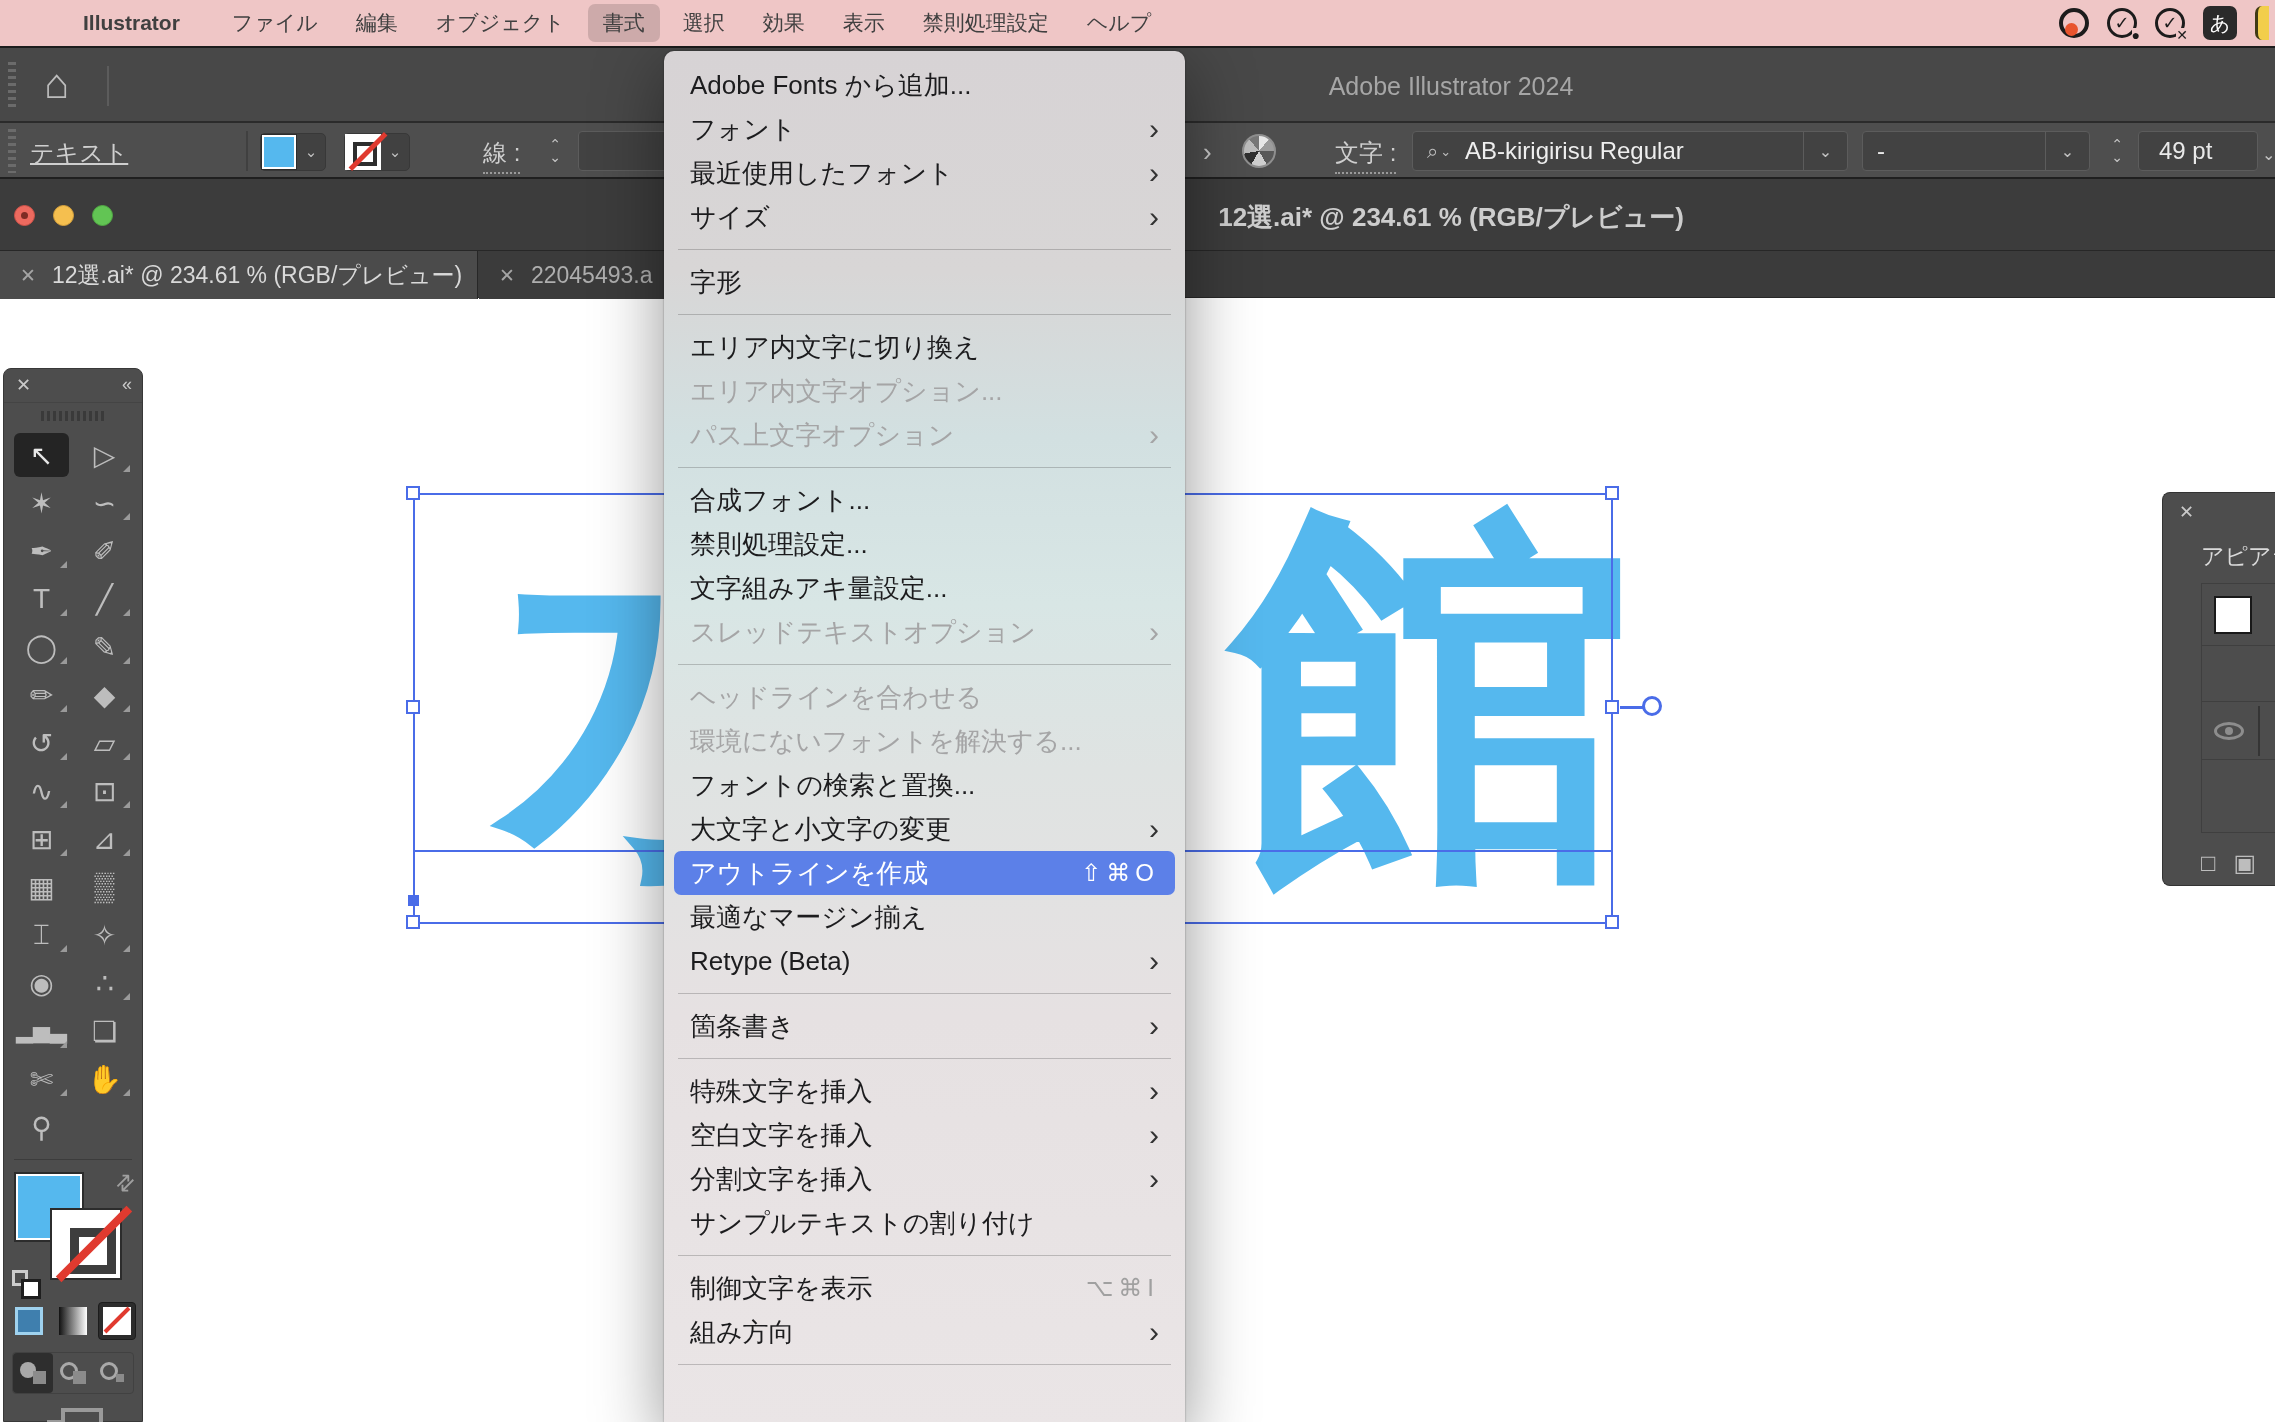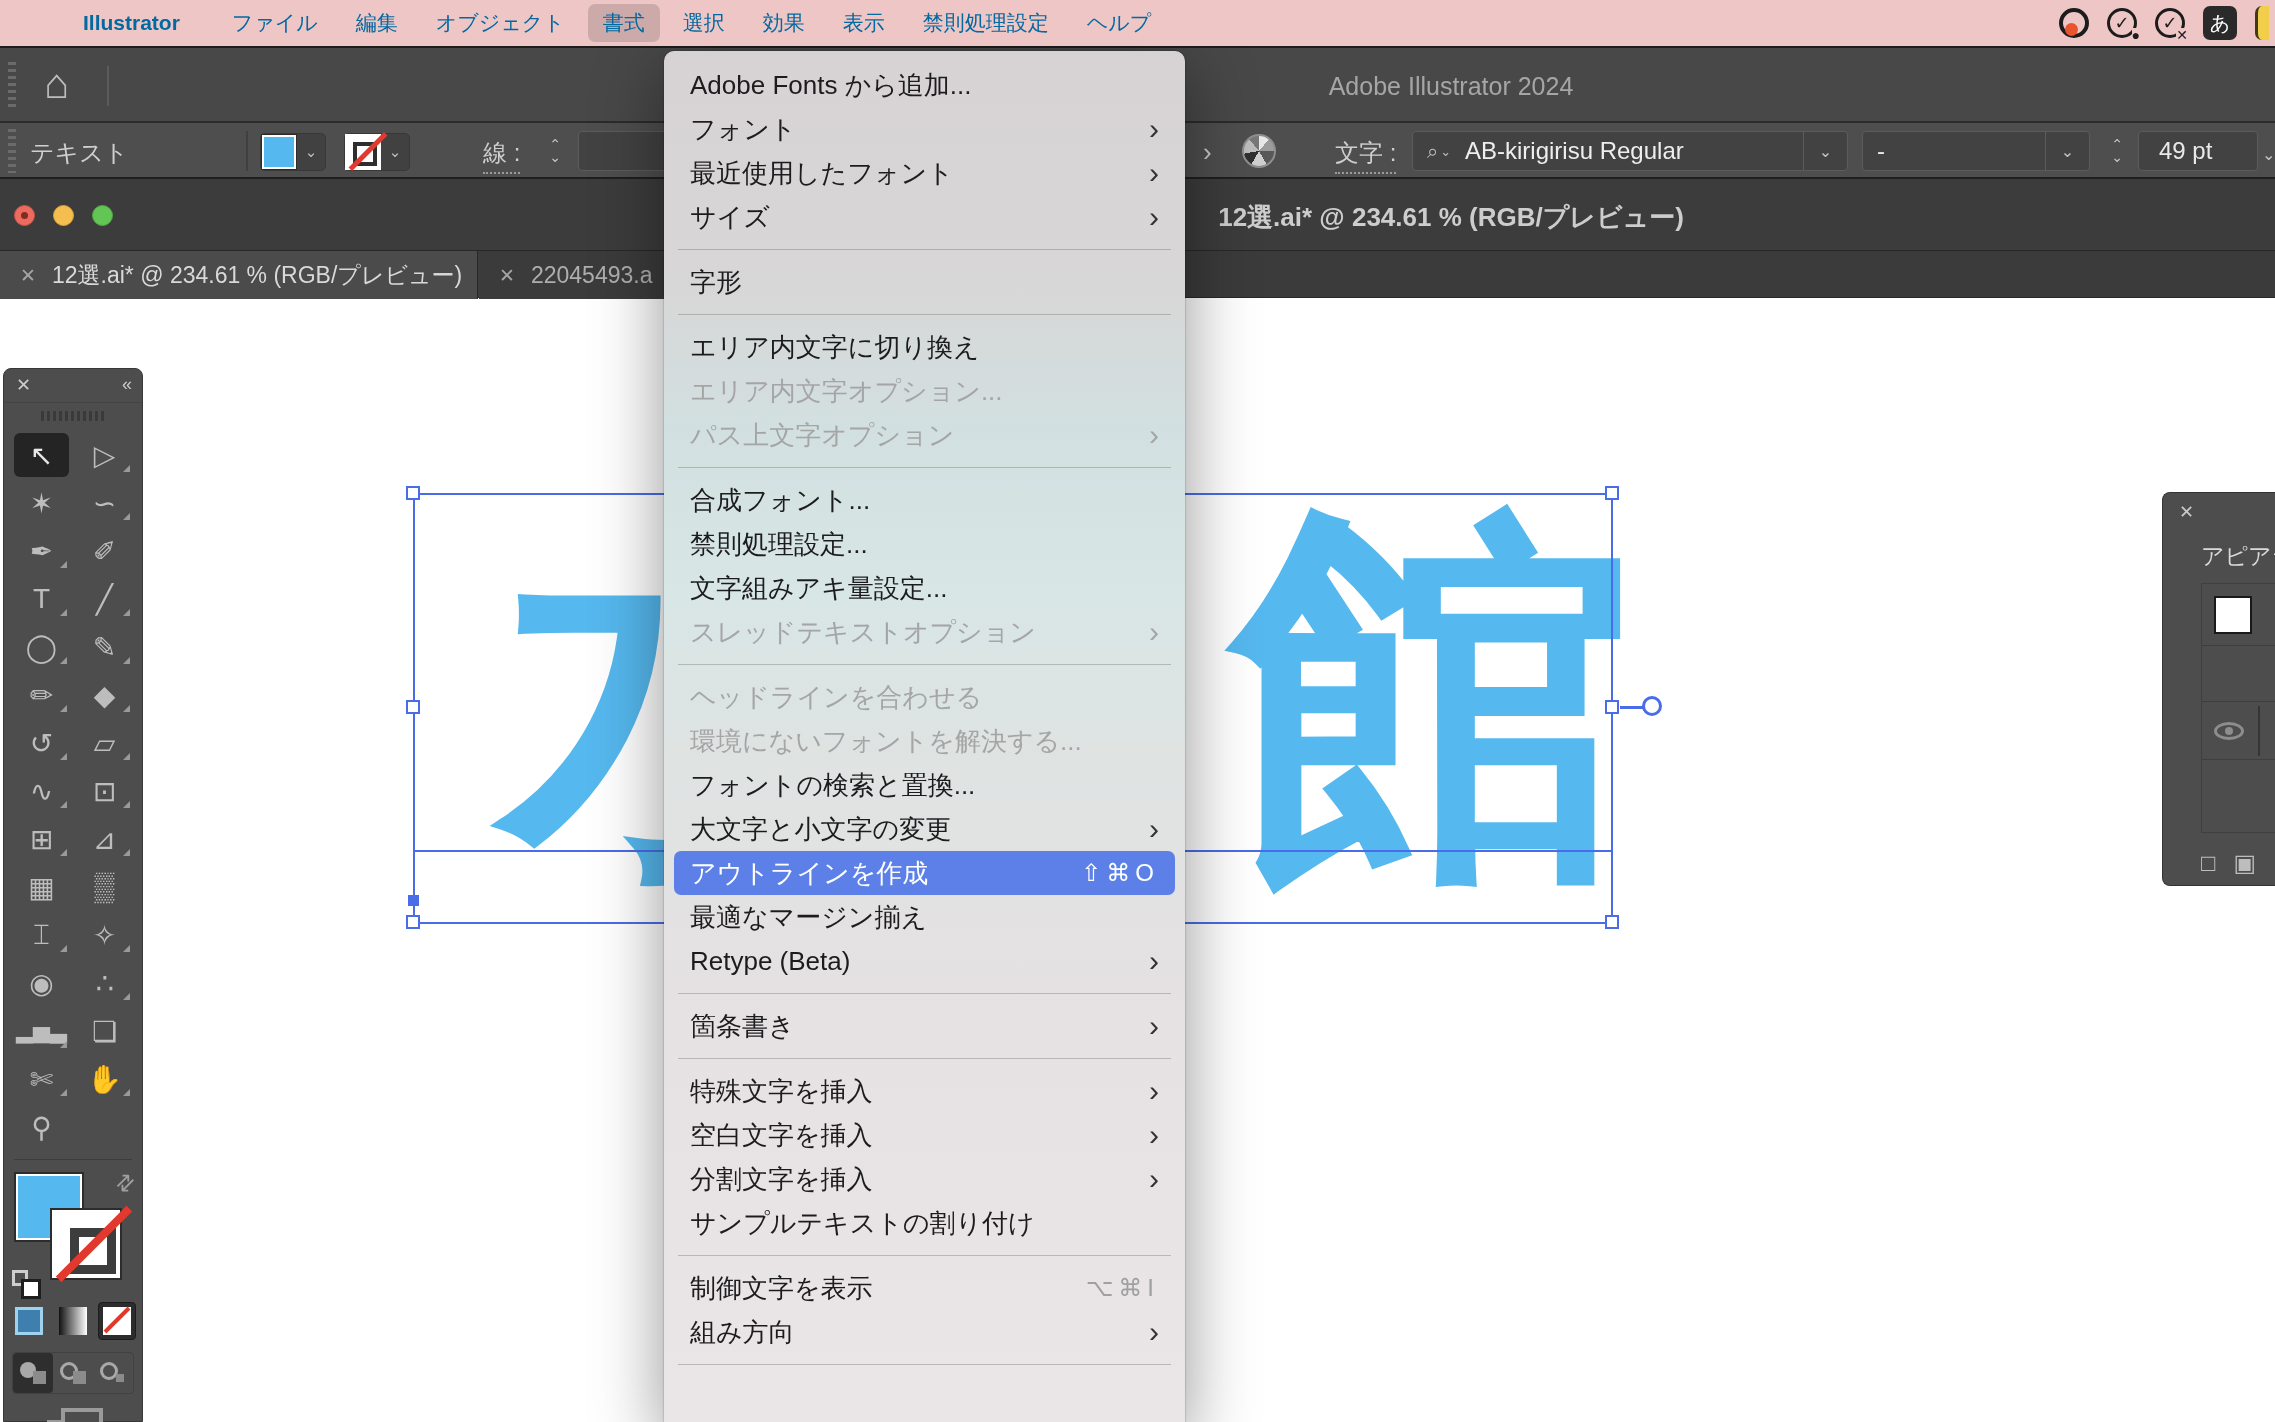--- a/index.html
+++ b/index.html
@@ -3,41 +3,41 @@
 <meta charset="utf-8">
 <style>
   html,body{margin:0;padding:0;background:#222;}
   *{box-sizing:border-box;font-family:"Liberation Sans","DejaVu Sans",sans-serif;}
   .screen{position:relative;width:2275px;height:1422px;overflow:hidden;background:#ffffff;}
 
   
   .macbar{position:absolute;left:0;top:0;width:2275px;height:46px;background:#efc6c6;display:flex;align-items:center;z-index:60;}
   .apple{font-size:26px;color:#111;margin-left:38px;margin-right:26px;}
   .mb-items{display:flex;align-items:center;height:100%;}
-  .mb-item{font-size:21px;color:#0369a1;padding:5px 15px;margin:0 4px;border-radius:7px;white-space:nowrap;}
+  .mb-item{font-size:21px;color:#404040;padding:5px 15px;margin:0 4px;border-radius:7px;white-space:nowrap;}
   .mb-item.bold{font-weight:bold;margin-right:18px;}
   .mb-item.active{background:rgba(0,0,0,0.14);}
   .mb-status{position:absolute;right:0;top:0;height:46px;display:flex;align-items:center;gap:18px;padding-right:6px;}
   .st-swirl{width:30px;height:30px;border-radius:50%;border:4px solid #1c1c1c;position:relative;}
   .st-swirl::after{content:"";position:absolute;left:2px;bottom:-2px;width:13px;height:13px;border-radius:50%;background:#e8542e;}
   .st-check{width:30px;height:30px;border-radius:50%;border:3px solid #1c1c1c;position:relative;color:#1c1c1c;font-size:18px;font-weight:bold;text-align:center;line-height:24px;}
   .st-check::after{content:attr(data-sub);position:absolute;right:-6px;bottom:-7px;font-size:14px;background:#efc6c6;line-height:1;}
   .ime-badge{width:34px;height:34px;border-radius:7px;background:#2a2a2a;color:#fff;font-size:20px;display:flex;align-items:center;justify-content:center;}
   .st-partial{width:14px;height:34px;border-radius:7px 0 0 7px;background:#f2ce4b;border-left:3px solid #403a15;}
 
   
   .app-header{position:absolute;left:0;top:46px;width:2275px;height:75px;background:#484848;border-top:2px solid #1d1d1d;z-index:5;}
   .grip{position:absolute;left:8px;top:14px;width:8px;height:46px;background:repeating-linear-gradient(180deg,#6b6b6b 0 3px,transparent 3px 7px);}
   .home-ic{position:absolute;left:44px;top:12px;font-size:42px;color:#bdbdbd;}
   .vsep-h{position:absolute;left:107px;top:18px;width:2px;height:40px;background:#5c5c5c;}
   .app-title{position:absolute;left:1451px;top:24px;transform:translateX(-50%);font-size:25px;color:#a6a6a6;white-space:nowrap;}
 
   
   .control-bar{position:absolute;left:0;top:121px;width:2275px;height:56px;background:#4e4e4e;border-top:2px solid #2b2b2b;z-index:5;}
-  .ctx-label{position:absolute;left:30px;top:14px;font-size:24px;color:#cfcfcf;}
+  .ctx-label{position:absolute;left:30px;top:14px;font-size:24px;color:#cfcfcf;text-decoration:underline;}
   .cb-sep1{position:absolute;left:246px;top:8px;width:2px;height:40px;background:#404040;}
   .swatch-group{position:absolute;top:10px;height:38px;display:flex;background:#414141;border-radius:5px;border:1px solid #383838;}
   .sw-fill-g{left:260px;}
   .sw-stroke-g{left:344px;}
   .sw-box{width:36px;height:36px;position:relative;margin:0;}
   .sw-fill{background:#55b8ee;border:3px solid #fff;outline:1px solid #2c2c2c;outline-offset:-1px;}
   .sw-none{background:#fff;}
   .sw-none::before{content:"";position:absolute;left:8px;top:8px;width:16px;height:16px;border:4px solid #2e2e2e;}
   .sw-none::after{content:"";position:absolute;left:-2px;top:15px;width:50px;height:5px;background:#e03a2f;transform:rotate(-45deg);}
   .sw-chev{width:28px;display:flex;align-items:center;justify-content:center;color:#c2c2c2;font-size:15px;}

